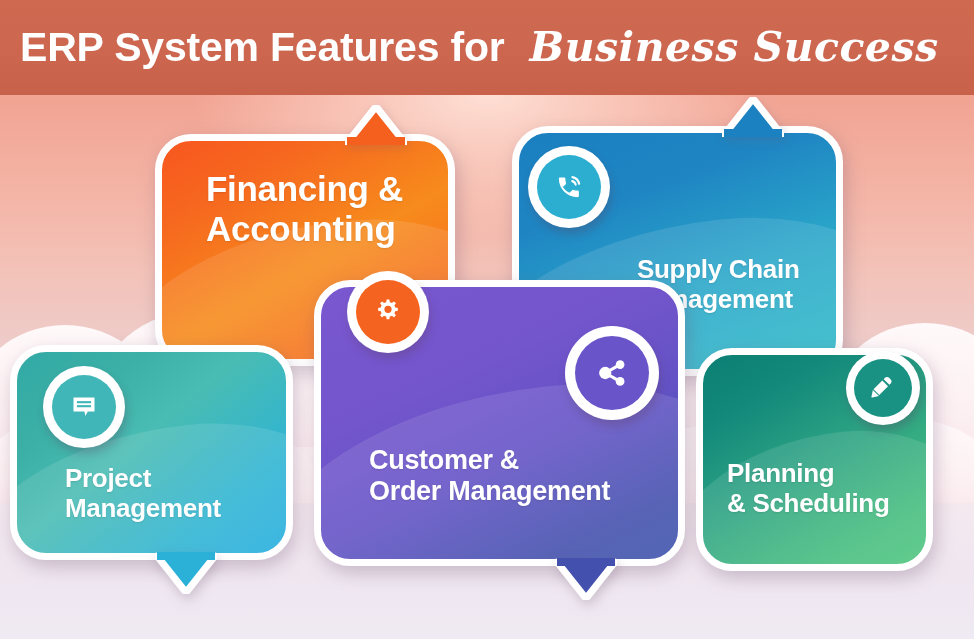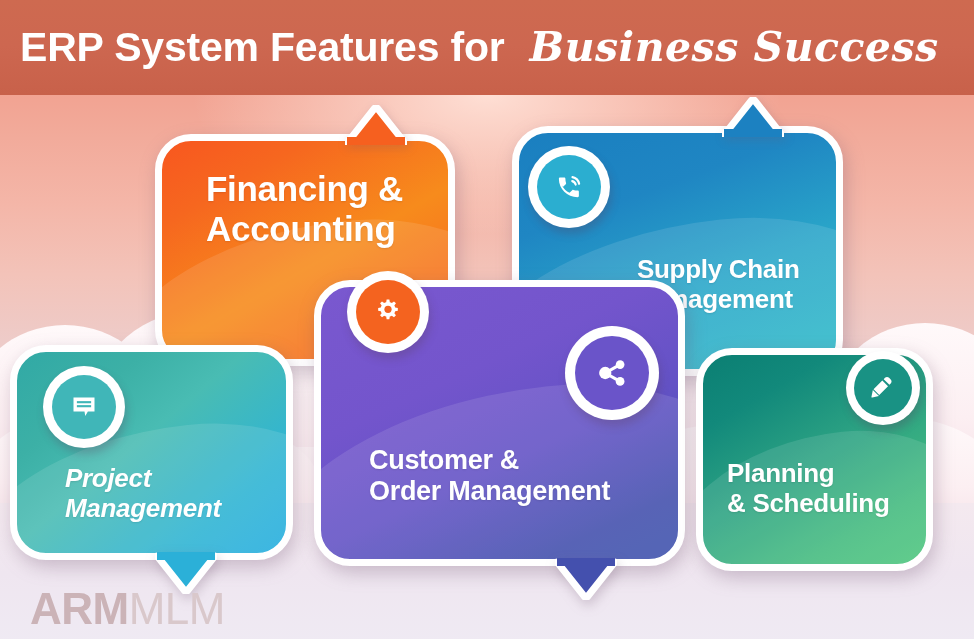--- a/index.html
+++ b/index.html
@@ -94,21 +94,20 @@
     border-radius:36px 36px 36px 36px;
     background:linear-gradient(160deg,#1a7fc0 0%,#1f86c3 30%,#2aa7c9 62%,#2fbcc8 100%);
   }
   #card-supply .card-inner { border-radius:29px; }
   #card-supply .card-label { left:118px; top:82px; font-size:26px;margin-top:40px; }
 
   #card-project {
     left:10px; top:345px; width:283px; height:215px;
     border-radius:36px;
     background:linear-gradient(140deg,#31a9a5 0%,#3cb0a6 25%,#49bcb3 45%,#2fb4d4 78%,#25aee0 100%);
-    font-style:italic;
   }
   #card-project .card-inner { border-radius:29px; }
   #card-project .card-label { left:48px; top:112px; font-size:26px; }
 
   #card-customer {
     left:314px; top:280px; width:371px; height:286px;
     border-radius:36px;
     background:linear-gradient(155deg,#7a58cf 0%,#7355cc 35%,#6352c5 60%,#4450ae 85%,#3f54ad 100%);
   }
   #card-customer .card-inner { border-radius:29px; }
@@ -282,18 +281,14 @@
       <span>
         <svg width="28" height="28" viewBox="0 0 24 24" fill="#ffffff">
           <path d="M17.2 3.3c-1-1-2.5-1-3.5 0l-1.1 1.1 4.9 4.9 1.1-1.1c1-1 1-2.5 0-3.5l-1.4-1.4z"></path>
           <path d="M11.4 5.5 3.9 13l4.9 4.9 7.5-7.5-4.9-4.9z"></path>
           <path d="M3.3 13.8 2.1 19.4c-.1.5.3.9.8.8l5.6-1.3-5.2-5.1z"></path>
         </svg>
       </span>
     </div>
   </div>
 
-  <div class="watermark">
-    <span class="wm-a">ARM</span>
-    <span class="wm-b">MLM</span>
-  </div>
 
 </div>
 
 </body></html>

